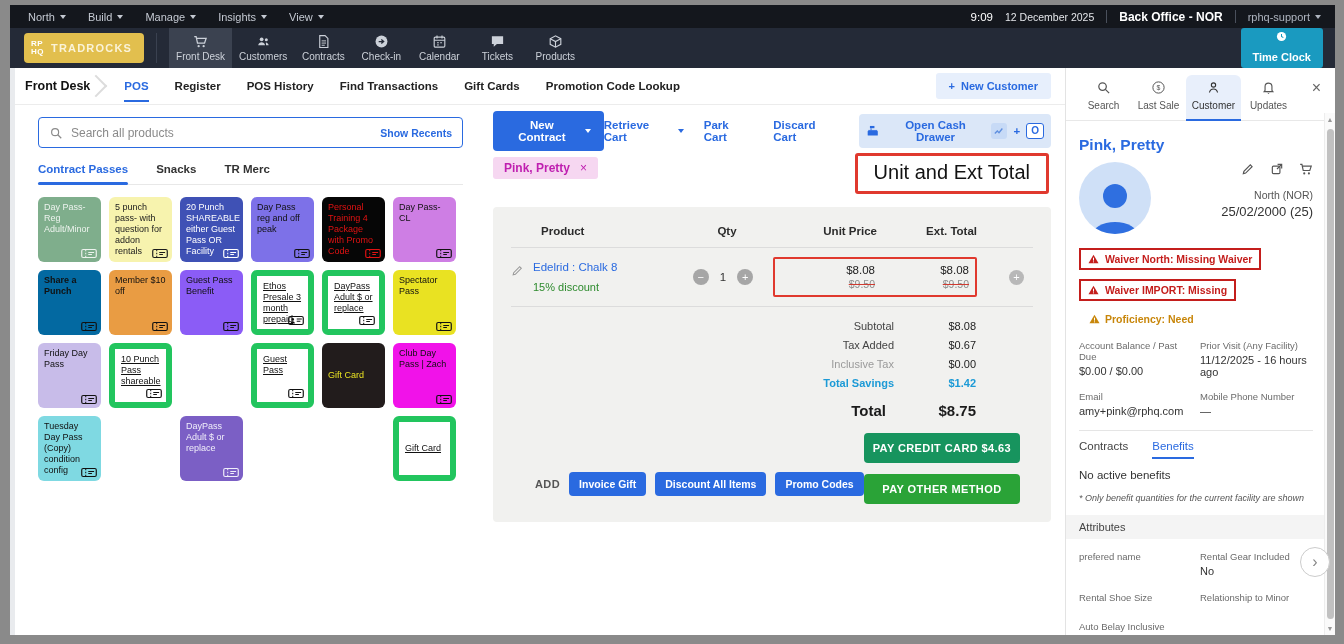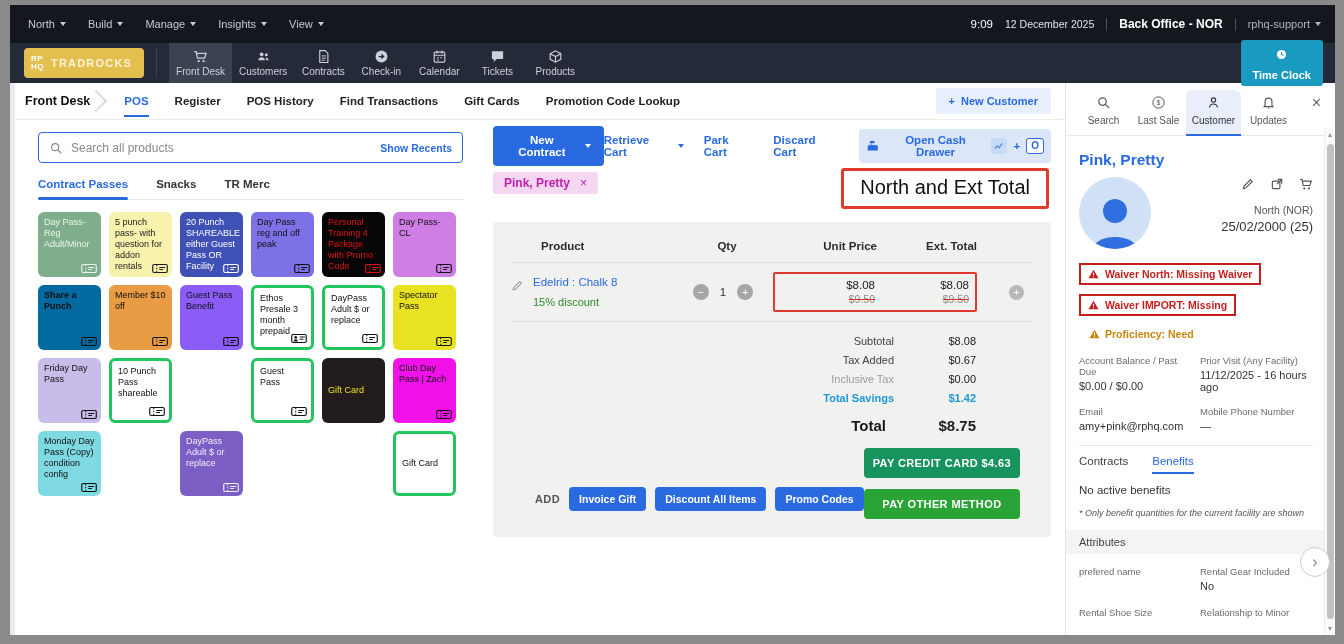--- a/index.html
+++ b/index.html
@@ -1,42 +1,42 @@
 <!DOCTYPE html>
 <html><head>
 <meta charset="utf-8">
 <style>
   * { box-sizing: border-box; margin: 0; padding: 0; }
   body { font-family: "Liberation Sans", sans-serif; }
   .frame { width: 1344px; height: 644px; background: #8a8a8a; padding: 5px 9px 9px 10px; }
   .window { width: 100%; height: 100%; background: #fff; display: flex; flex-direction: column; overflow: hidden; position: relative; }
 
   
-  .topbar { height: 38px; background: #14171d; display: flex; align-items: center; padding: 0 14px 0 18px; color: #c5cad3; font-size: 11px; flex-shrink: 0; }
+  .topbar { height: 23px; background: #14171d; display: flex; align-items: center; padding: 0 14px 0 18px; color: #c5cad3; font-size: 11px; flex-shrink: 0; }
   .menu-left { display: flex; gap: 22px; }
   .menu-item { display: flex; align-items: center; gap: 5px; cursor: pointer; }
   .caret { width: 0; height: 0; border-left: 3.5px solid transparent; border-right: 3.5px solid transparent; border-top: 4px solid currentColor; display: inline-block; }
   .topbar-right { margin-left: auto; display: flex; align-items: center; gap: 12px; justify-content: flex-end; }
   .tb-time { color: #fff; font-size: 11.5px; }
   .tb-date { color: #e3e5e9; font-size: 10.5px; }
   .tb-sep { width: 1px; height: 13px; background: #4a505c; }
   .tb-office { color: #fff; font-size: 12px; font-weight: 700; }
   .tb-user { color: #aeb4bf; display: flex; align-items: center; gap: 5px; }
 
   
   .appbar { height: 40px; background: #242a37; display: flex; align-items: stretch; padding: 0 12px 0 14px; flex-shrink: 0; }
   .logo { align-self: center; background: #e2bf4e; border-radius: 4px; height: 30px; padding: 2px 12px 2px 7px; display: flex; align-items: center; gap: 7px; }
   .logo-abbr { font-size: 8px; font-weight: 700; color: #fff; line-height: 1.05; letter-spacing: .5px; }
   .logo-brand { color: #faf3d8; font-size: 11px; font-weight: 700; letter-spacing: 1.2px; }
   .app-div { width: 1px; background: #3a4150; margin: 5px 12px; }
   .nav-items { display: flex; }
   .nav-item { min-width: 58px; padding: 0 7px; display: flex; flex-direction: column; align-items: center; justify-content: center; gap: 2px; color: #ccd1d9; font-size: 10px; cursor: pointer; }
   .nav-item.active { background: #3b4250; }
   .nav-icon svg { width: 15px; height: 15px; display: block; }
-  .timeclock { margin-left: auto; align-self: center; background: #1a9ac0; color: #fff; border: none; border-radius: 3px; padding: 9px 12px 5px; font-size: 11px; font-weight: 700; display: flex; flex-direction: column; align-items: center; gap: 9px; cursor: pointer; font-family: inherit; }
+  .timeclock { margin-left: auto; align-self: center; background: #1a9ac0; color: #fff; border: none; border-radius: 3px; padding: 3px 12px 5px; font-size: 11px; font-weight: 700; display: flex; flex-direction: column; align-items: center; gap: 9px; cursor: pointer; font-family: inherit; }
   .timeclock svg { width: 11px; height: 11px; }
 
   
   .content { flex: 1; display: flex; min-height: 0; border-left: 5px solid #e9ebee; position: relative; }
   .main-col { flex: 1; display: flex; flex-direction: column; min-width: 0; }
   .header-row { height: 37px; display: flex; align-items: center; padding: 0 14px 0 10px; border-bottom: 1px solid #ececec; flex-shrink: 0; }
   .fd-title { font-weight: 700; font-size: 12.5px; color: #111; }
   .bc-arrow { width: 16px; height: 16px; border-top: 2px solid #dcdcdc; border-right: 2px solid #dcdcdc; transform: rotate(45deg); margin: 0 20px 0 -2px; }
   .page-tabs { display: flex; gap: 26px; font-size: 11.5px; font-weight: 600; color: #222; }
   .page-tab { cursor: pointer; position: relative; padding: 10px 0; }
@@ -52,21 +52,21 @@
   .search-box svg { width: 14px; height: 14px; color: #8a8a8a; flex-shrink: 0; }
   .search-box input { border: none; outline: none; flex: 1; font-size: 12px; font-family: inherit; color: #333; min-width: 0; }
   .search-box input::placeholder { color: #8a8a8a; }
   .show-recents { font-size: 10.5px; color: #2a6ae0; font-weight: 600; white-space: nowrap; cursor: pointer; }
   .prod-tabs { margin-top: 15px; width: 425px; display: flex; gap: 28px; font-size: 11.5px; font-weight: 600; color: #333; border-bottom: 1px solid #e8e8e8; }
   .prod-tab { padding-bottom: 9px; position: relative; cursor: pointer; }
   .prod-tab.active { color: #2a6ae0; }
   .prod-tab.active::after { content: ""; position: absolute; left: 0; right: 0; bottom: -1px; height: 3px; background: #2a6ae0; border-radius: 2px; }
   .tile-grid { margin-top: 12px; display: grid; grid-template-columns: repeat(6, 63px); grid-auto-rows: 65px; gap: 8px; }
   .tile { border-radius: 6px; padding: 5px 6px; font-size: 9px; line-height: 1.22; position: relative; cursor: pointer; overflow: hidden; }
-  .tile-bordered { border: 3px solid #22c55e; }
+  .tile-bordered { border: 6px solid #22c55e; text-decoration: underline; }
   .tile-center { display: flex; align-items: center; }
   .ticon { position: absolute; right: 4px; bottom: 3px; }
   .ticon svg { width: 16px; height: 11px; display: block; }
 
   
   .cartcol { flex: 1; padding: 10px 14px 0 26px; position: relative; min-width: 0; }
   .cart-toolbar { display: flex; align-items: center; height: 32px; }
   .btn-blue { background: #2a6ae0; color: #fff; border: none; border-radius: 4px; padding: 8px 13px; font-size: 11.5px; font-weight: 600; display: flex; align-items: center; gap: 7px; cursor: pointer; font-family: inherit; }
   .link-blue { color: #2a6ae0; font-size: 11.5px; font-weight: 600; cursor: pointer; display: flex; align-items: center; gap: 5px; }
   .tb-links { margin-left: auto; display: flex; align-items: center; gap: 20px; }
@@ -522,21 +522,21 @@
                 <span class="ticon">
                     <svg viewBox="0 0 22 14" width="16" height="11">
                       <rect x="1" y="1.5" width="20" height="11" rx="2" fill="none" stroke="currentColor" stroke-width="1.6"></rect>
                       <path d="M6.5 2v2m0 2v2m0 2v2" stroke="currentColor" stroke-width="1.4"></path>
                       <path d="M10 5.5h8M10 8.5h5" stroke="currentColor" stroke-width="1.4"></path>
                     </svg>
                   </span>
               </div>
 
               <div class="tile" style="background: rgb(127, 217, 226); color: rgb(17, 17, 17); grid-area: 4 / 1;">
-                <div>Monday Day Pass (Copy) condition config</div>
+                <div>Tuesday Day Pass (Copy) condition config</div>
                 <span class="ticon">
                     <svg viewBox="0 0 22 14" width="16" height="11">
                       <rect x="1" y="1.5" width="20" height="11" rx="2" fill="none" stroke="currentColor" stroke-width="1.6"></rect>
                       <path d="M6.5 2v2m0 2v2m0 2v2" stroke="currentColor" stroke-width="1.4"></path>
                       <path d="M10 5.5h8M10 8.5h5" stroke="currentColor" stroke-width="1.4"></path>
                     </svg>
                   </span>
               </div>
 
               <div class="tile" style="background: rgb(123, 95, 197); color: rgb(240, 238, 250); grid-area: 4 / 3;">
@@ -590,21 +590,21 @@
 
           <div class="chip-row">
             <span class="cust-chip">
               <span>Pink, Pretty</span>
               <span class="chip-x">×</span>
             </span>
             <button class="sell-anon">Sell to Anonymous</button>
             <span class="caret sell-caret"></span>
           </div>
 
-          <div class="annotation">North and Ext Total</div>
+          <div class="annotation">Unit and Ext Total</div>
 
           <div class="cart-panel">
             <div class="crow chead">
               <div class="c-name">Product</div>
               <div class="c-qty">Qty</div>
               <div class="c-unit">Unit Price</div>
               <div class="c-ext">Ext. Total</div>
               <div class="c-act"></div>
             </div>
             <div class="crow item-row">

